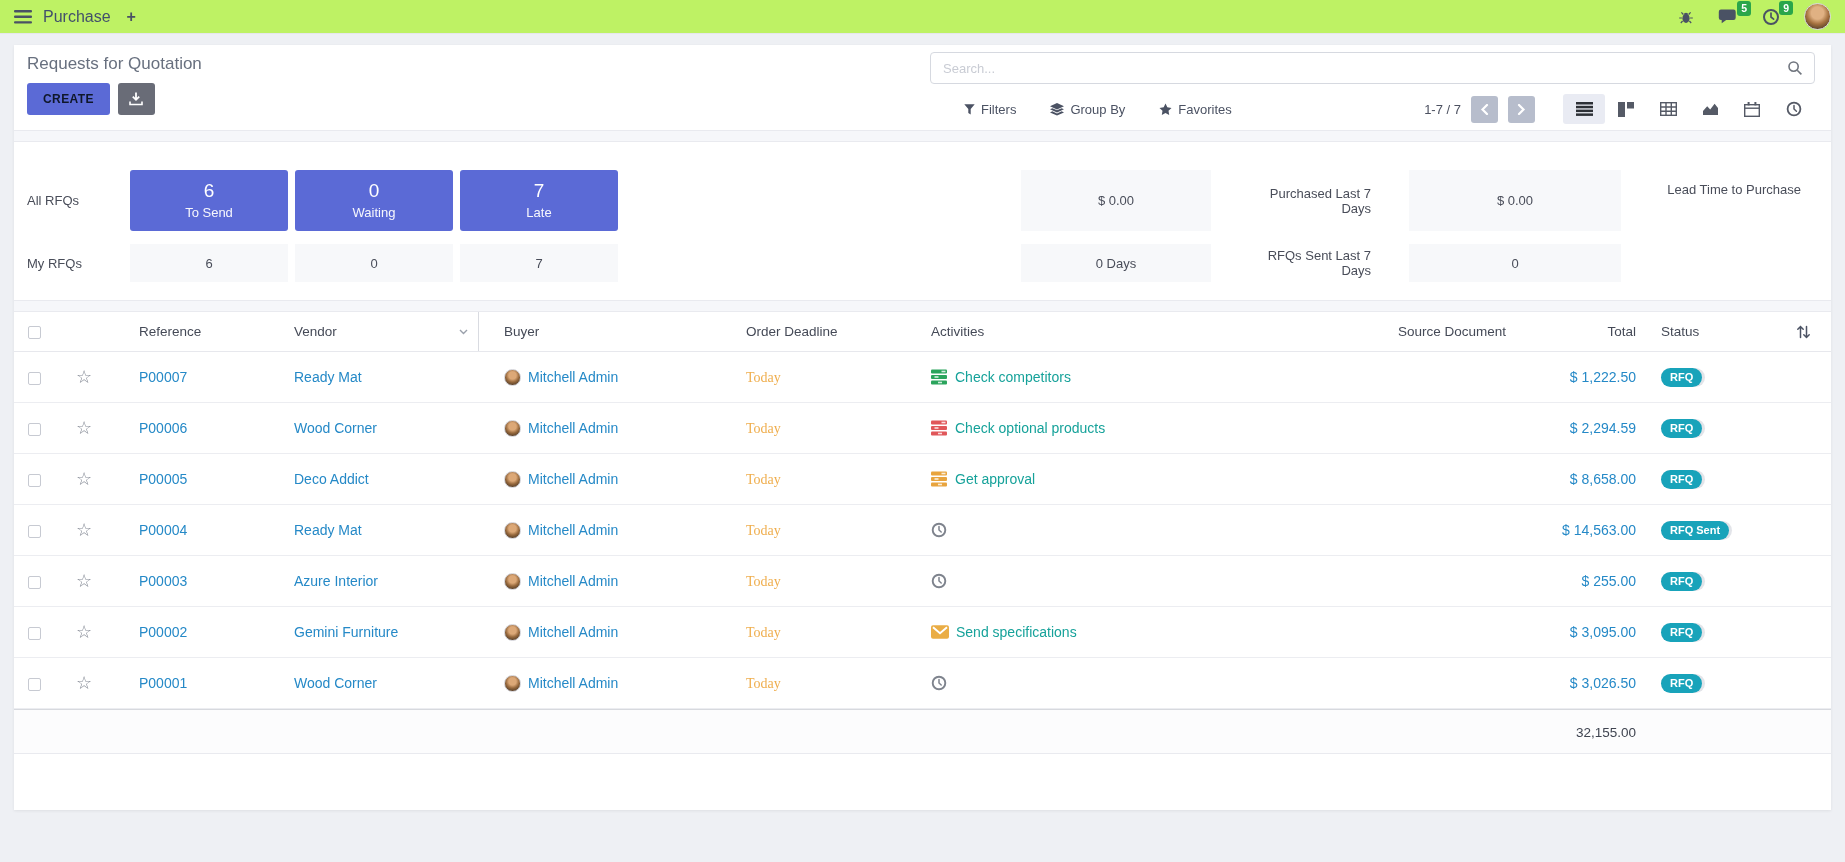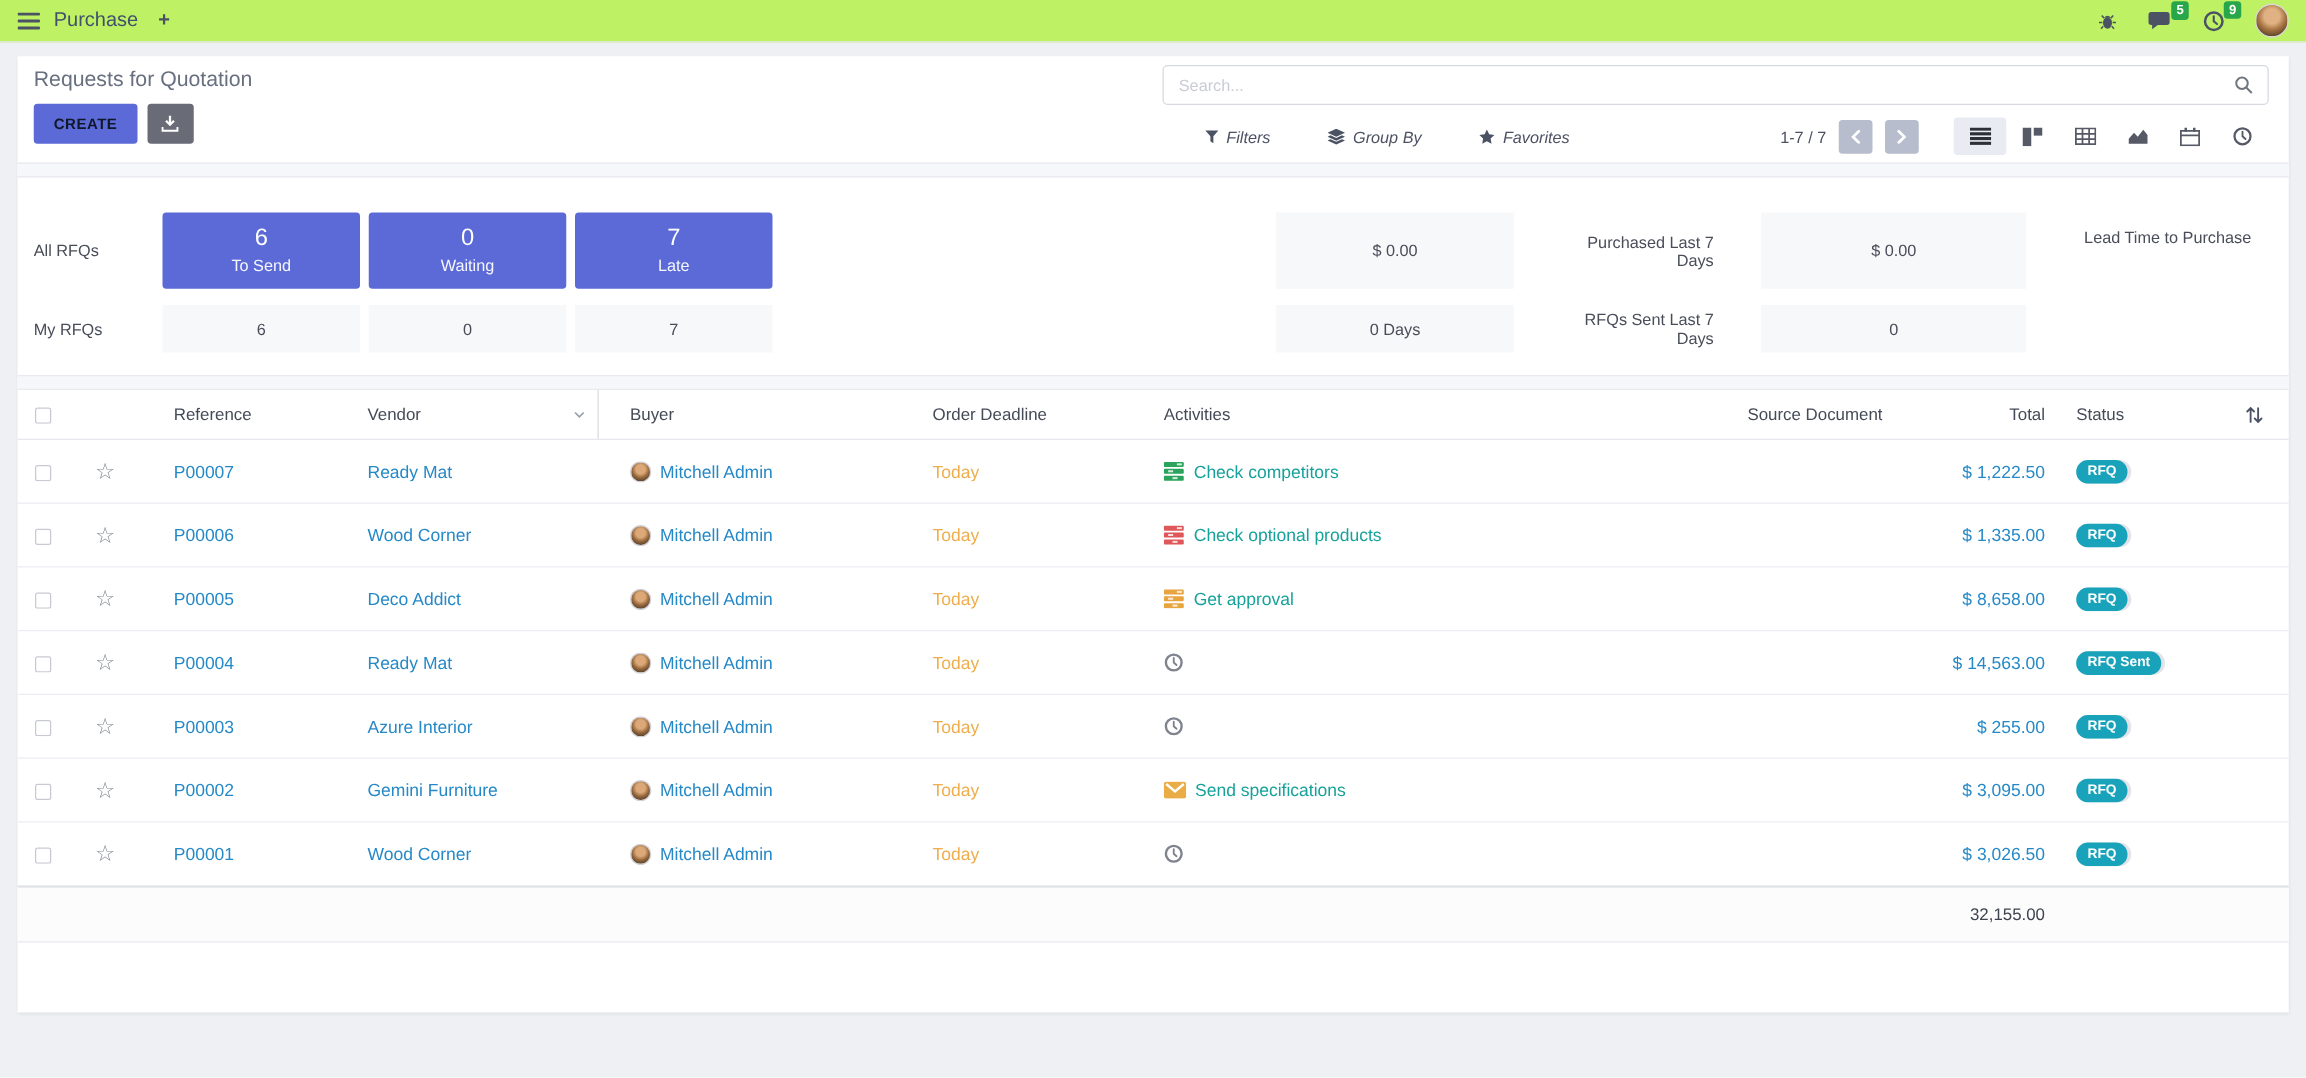--- a/index.html
+++ b/index.html
@@ -57,21 +57,21 @@
   .searchbox input {
     flex:1; border:none; outline:none; font-size:13px; padding:0 12px;
     font-family:"Liberation Sans", sans-serif; color:#4c4f5a; background:transparent;
   }
   .searchbox input::placeholder { color:#c9ccd4; }
   .search-ic { padding-right:11px; display:inline-flex; cursor:pointer; }
   .cp-row2 {
     position:absolute; left:916px; right:16px; top:48px; height:32px;
     display:flex; align-items:center;
   }
-  .fgf { display:flex; align-items:center; gap:46px; padding-left:34px;font-style:italic; }
+  .fgf { display:flex; align-items:center; gap:34px; padding-left:34px; }
   .fgf-item { display:inline-flex; align-items:center; gap:6px; font-size:13px; color:#4b5263; cursor:pointer; white-space:nowrap; }
   .pager { margin-left:auto; display:flex; align-items:center; gap:8px; }
   .pager-txt { font-size:13px; color:#4c5160; }
   .pager-btn {
     width:27px; height:27px; border:none; border-radius:3px; background:#b7bdcc;
     display:inline-flex; align-items:center; justify-content:center; cursor:pointer; margin-left:2px;
   }
   .switcher { display:flex; align-items:center; margin-left:28px; }
   .sw-btn {
     width:42px; height:30px; display:inline-flex; align-items:center; justify-content:center;
@@ -128,21 +128,21 @@
   .c-star { text-align:center; }
   .c-gear { display:flex; justify-content:center; }
   .h-vendor { align-self:stretch; display:flex; align-items:center; border-right:1px solid #d9dbe1; }
   .h-vendor .sort { margin-left:auto; margin-right:10px; display:inline-flex; }
   .cb {
     display:inline-block; width:13px; height:13px; border:1px solid #c7cad2;
     border-radius:2px; background:#fff; cursor:pointer; vertical-align:middle;
   }
   .star { font-size:18px; color:#84889279; color:#868b96; cursor:pointer; line-height:1; }
   .link { color:#2589c7; text-decoration:none; }
-  .today { color:#efae4e; }
+  .today { color:#efae4e;font-family:Liberation Serif, serif; }
   .act-icon { display:inline-flex; margin-right:7px; min-width:17px; }
   .act-label { color:#16a29a; text-decoration:none; }
   .total { color:#2589c7; }
   .badge-wrap {
     display:inline-flex; background:#e2e4e9; border-radius:12px; padding-right:3px;
   }
   .pill {
     background:#18a3ba; color:#fff; font-size:11px; font-weight:bold;
     padding:4px 9px; border-radius:12px; line-height:1; white-space:nowrap;
   }
@@ -443,21 +443,21 @@
               <g fill="#fff" opacity="0.8">
                 <rect x="10.5" y="1.7" width="4" height="1.6"></rect>
                 <rect x="3.5" y="7.2" width="4" height="1.6"></rect>
                 <rect x="7" y="12.7" width="4" height="1.6"></rect>
               </g>
             </svg>
           </span>
           <a class="act-label">Check optional products</a>
         </div>
       <div class="cell c-source"></div>
-      <div class="cell c-total"><span class="total">$ 1,335.00</span></div>
+      <div class="cell c-total"><span class="total">$ 2,294.59</span></div>
       <div class="cell c-status"><span class="badge-wrap">
             <span class="pill">RFQ</span>
           </span></div>
       <div class="cell c-gear"></div>
     </div>
 
     <div class="grid-row trow">
       <div class="cell c-check"><span class="cb"></span></div>
       <div class="cell c-star"><span class="star">☆</span></div>
       <div class="cell c-ref"><a class="link">P00005</a></div>

